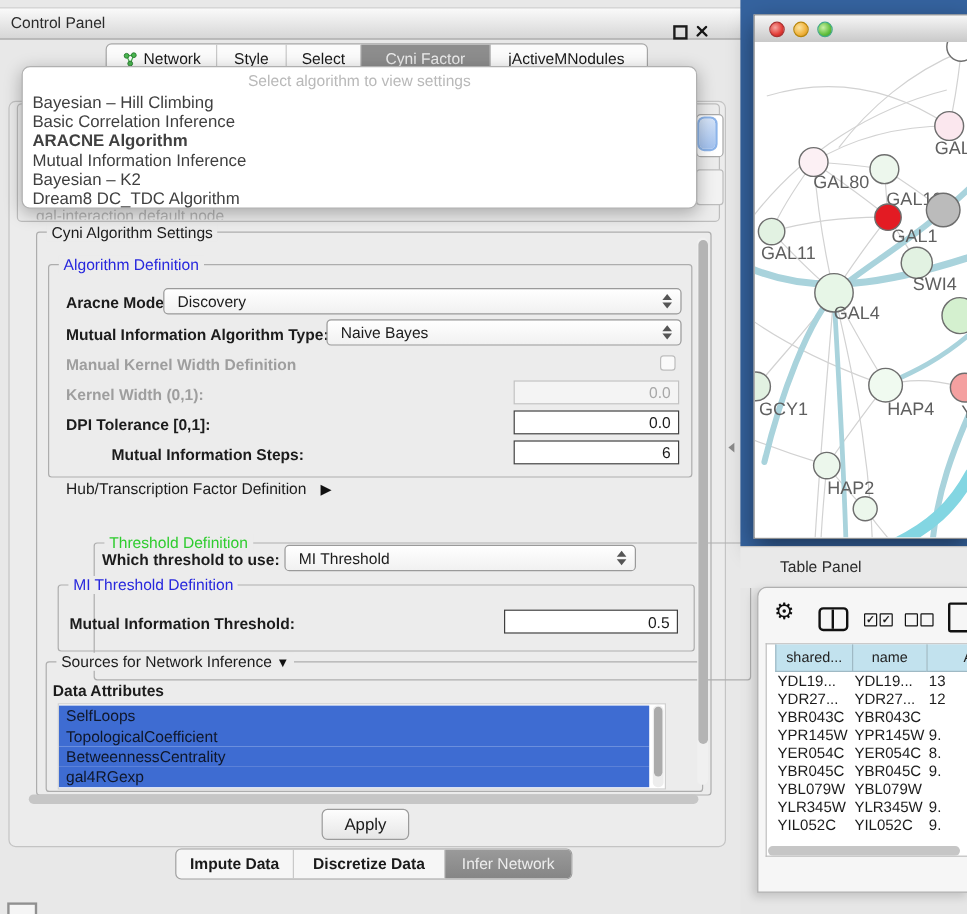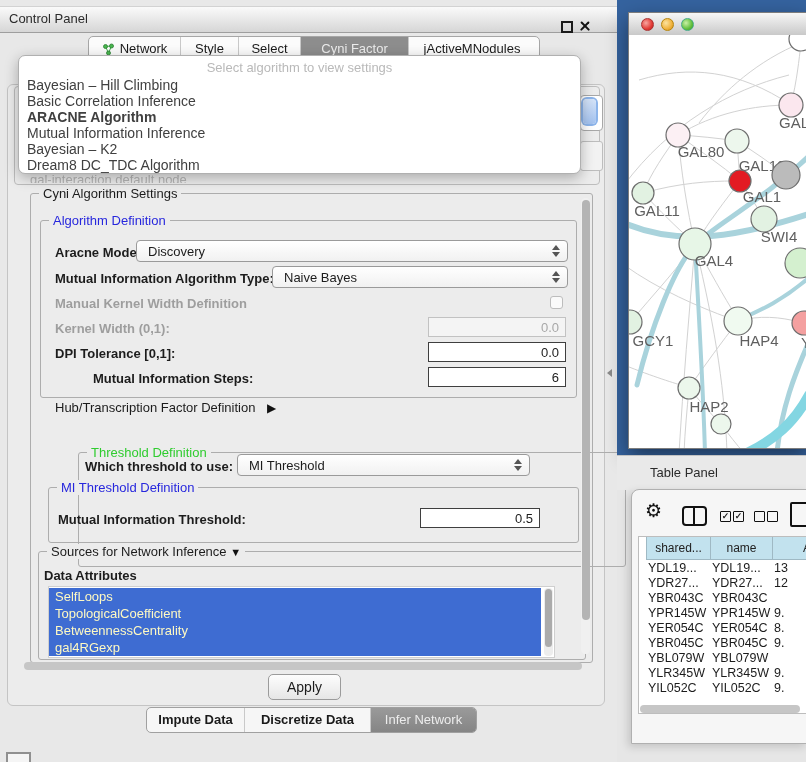--- a/index.html
+++ b/index.html
@@ -71,21 +71,21 @@
     padding:0 6px;box-sizing:border-box;display:flex;align-items:center;justify-content:flex-end;}
   .numfield.disabled{border:1px solid #c2c2c2;background:#f4f4f4;color:#a8a8a8;}
 
   .checkbox{width:13px;height:13px;border:1px solid #bdbdbd;border-radius:3px;background:#fafafa;box-sizing:border-box;}
 
   .tri-right{display:inline-block;font-size:12px;color:#111;}
   .tri-down{display:inline-block;font-size:11px;color:#111;}
 
   
   #attr-list{left:48px;top:586px;width:505px;height:70px;background:#fff;border:1px solid #cfcfcf;overflow:hidden;}
-  .attr-item{position:absolute;left:0;width:486px;height:17px;line-height:17px;background:#3e6cd2;color:#fef9c3;
+  .attr-item{position:absolute;left:0;width:486px;height:17px;line-height:17px;background:#3e6cd2;color:#0f172a;
     font-size:13px;padding-left:6px;}
   #attr-vsb{position:absolute;right:1px;top:1px;width:9px;height:68px;background:#ededed;border-radius:4px;}
   #attr-vsb i{position:absolute;left:1px;top:1px;width:7px;height:58px;background:#ababab;border-radius:4px;}
 
   .hscroll{background:#c6c6c6;border-radius:4px;}
   #settings-vsb{left:581px;top:198px;width:9px;height:456px;background:#f0f0f0;border-radius:5px;z-index:2;}
   #settings-vsb i{position:absolute;left:.5px;top:2px;width:8px;height:420px;background:#b4b4b4;border-radius:4px;}
 
   #apply-btn{left:268px;top:674px;width:71px;height:24px;background:linear-gradient(#fdfdfd,#e6e6e6);
     border:1px solid #9b9b9b;border-radius:5px;font-size:14px;display:flex;align-items:center;justify-content:center;}
@@ -254,21 +254,21 @@
       <span>MI Threshold</span>
       <span class="spin">
           <i class="up"></i>
           <i class="dn"></i>
         </span>
     </div>
     <div class="abs fieldset" style="left:48px;top:487px;width:529px;height:54px;">
       <span class="legend blue">MI Threshold Definition</span>
     </div>
     <div class="abs lbl b" style="left:58px;top:512px;">Mutual Information Threshold:</div>
-    <div class="abs numfield" style="left:420px;top:508px;width:120px;height:20px;padding-left:31px;">
+    <div class="abs numfield" style="left:420px;top:508px;width:145px;height:20px;padding-left:31px;">
       <span>0.5</span>
     </div>
 
     <div class="abs fieldset" style="left:38px;top:551px;width:546px;height:107px;">
       <span class="legend">
         <span>Sources for Network Inference</span>
         <span class="tri-down">▼</span>
       </span>
     </div>
     <div class="abs lbl b" style="left:44px;top:568px;">Data Attributes</div>

